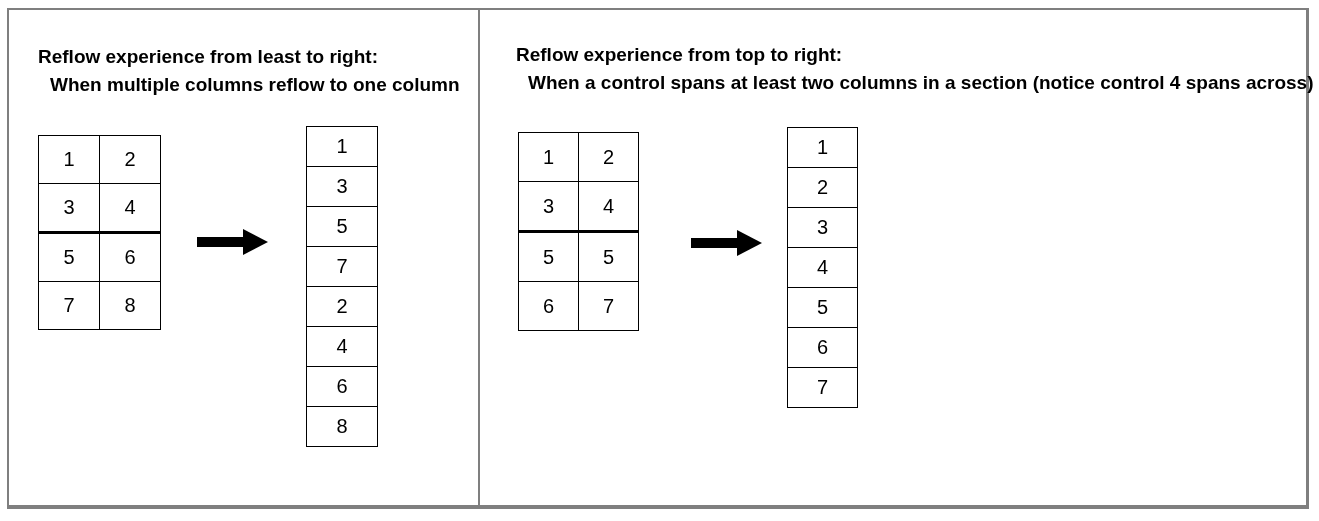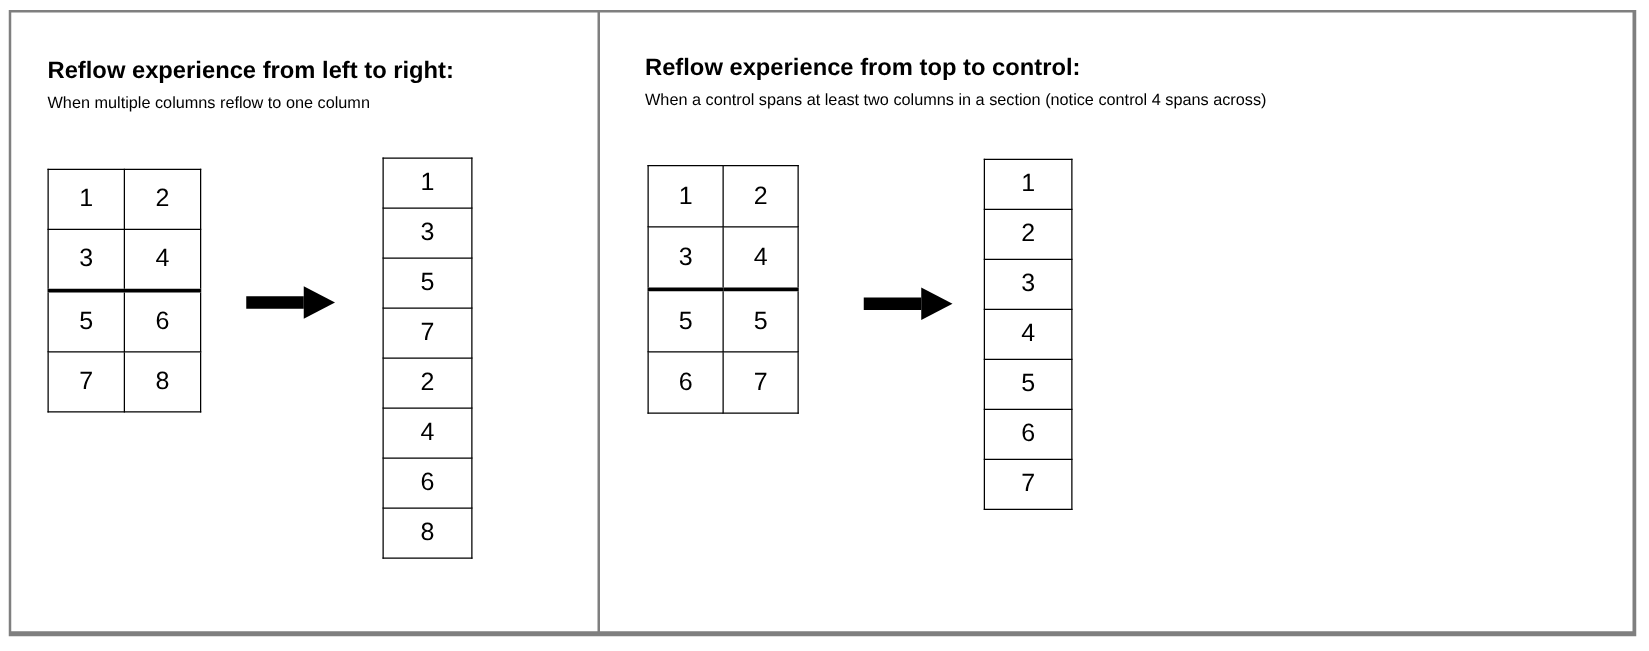--- a/index.html
+++ b/index.html
@@ -23,22 +23,23 @@
     width:2px; height:499px;
     background:var(--frame-border,#7f7f7f);
   }
   .title {
     position:absolute;
     font-size:19px; font-weight:700; line-height:1.2;
     white-space:nowrap;
   }
   .subtitle {
     position:absolute;
-    font-size:13px; font-weight:400; line-height:1.2;
+    font-size:19px; font-weight:700; line-height:1.2;
     white-space:nowrap;
+    margin-left:12px;
   }
   table.cells {
     position:absolute;
     border-collapse:collapse;
     table-layout:fixed;
   }
   table.cells td {
     border:1.5px solid var(--grid-line,#000000);
     text-align:center; vertical-align:middle;
     font-size:20px;
@@ -61,21 +62,21 @@
     border-left:25px solid var(--arrow,#000000);
   }
 </style>
 </head>
 <body style="--background: #ffffff; --text: #000000; --grid-line: #000000; --arrow: #000000; --frame-border: #7f7f7f;">
 
 <div class="frame"></div>
 <div class="divider"></div>
 
 <section>
-  <div class="title" style="left:38px; top:46px;">Reflow experience from left to right:</div>
+  <div class="title" style="left:38px; top:46px;">Reflow experience from least to right:</div>
   <div class="subtitle" style="left:38px; top:74px;">When multiple columns reflow to one column</div>
 
   <table class="cells gridA" style="left:38px; top:135px;">
     <tbody>
         <tr>
       <td>1</td>
       <td>2</td>
     </tr>
     <tr class="section-end">
       <td>3</td>
@@ -121,21 +122,21 @@
           <td>6</td>
         </tr>
     <tr>
           <td>8</td>
         </tr>
   </tbody>
     </table>
 </section>
 
 <section>
-  <div class="title" style="left:516px; top:44px;">Reflow experience from top to control:</div>
+  <div class="title" style="left:516px; top:44px;">Reflow experience from top to right:</div>
   <div class="subtitle" style="left:516px; top:72px;">When a control spans at least two columns in a section (notice control 4 spans across)</div>
 
   <table class="cells gridB" style="left:518px; top:132px;">
     <tbody>
         <tr>
       <td>1</td>
       <td>2</td>
     </tr>
     <tr class="section-end">
       <td>3</td>

